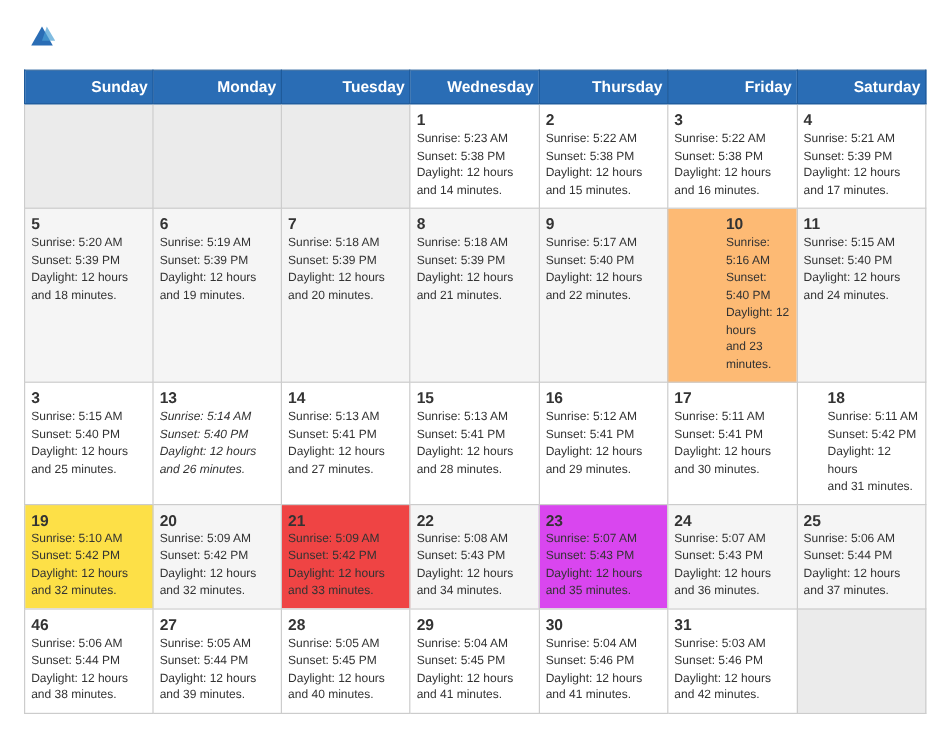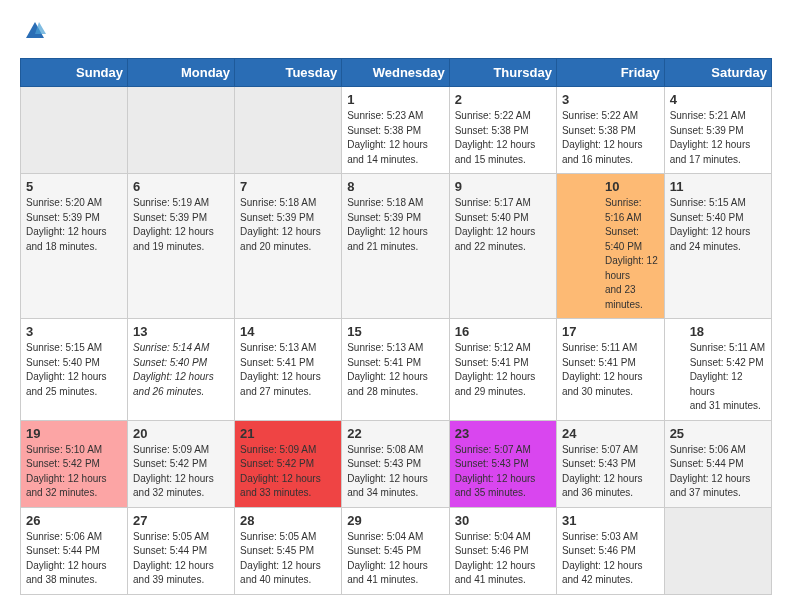--- a/index.html
+++ b/index.html
@@ -262,21 +262,21 @@
         </td>
         <td style="background: rgb(255, 255, 255); padding-left: 25px;">
           <span class="day-num">18</span>
           <div class="day-info" style="white-space: pre-line;">Sunrise: 5:11 AM
 Sunset: 5:42 PM
 Daylight: 12 hours
 and 31 minutes.</div>
         </td>
       </tr>
       <tr>
-        <td style="background: #fca5a5;">
+        <td style="background: #fde047;">
           <span class="day-num">19</span>
           <div class="day-info" style="white-space: pre-line;">Sunrise: 5:10 AM
 Sunset: 5:42 PM
 Daylight: 12 hours
 and 32 minutes.</div>
         </td>
         <td style="background: rgb(245, 245, 245);">
           <span class="day-num">20</span>
           <div class="day-info" style="white-space: pre-line;">Sunrise: 5:09 AM
 Sunset: 5:42 PM
@@ -314,21 +314,21 @@
         <td style="background: rgb(245, 245, 245);">
           <span class="day-num">25</span>
           <div class="day-info" style="white-space: pre-line;">Sunrise: 5:06 AM
 Sunset: 5:44 PM
 Daylight: 12 hours
 and 37 minutes.</div>
         </td>
       </tr>
       <tr>
         <td style="background: rgb(255, 255, 255);">
-          <span class="day-num">26</span>
+          <span class="day-num">46</span>
           <div class="day-info" style="white-space: pre-line;">Sunrise: 5:06 AM
 Sunset: 5:44 PM
 Daylight: 12 hours
 and 38 minutes.</div>
         </td>
         <td style="background: rgb(255, 255, 255);">
           <span class="day-num">27</span>
           <div class="day-info" style="white-space: pre-line;">Sunrise: 5:05 AM
 Sunset: 5:44 PM
 Daylight: 12 hours

